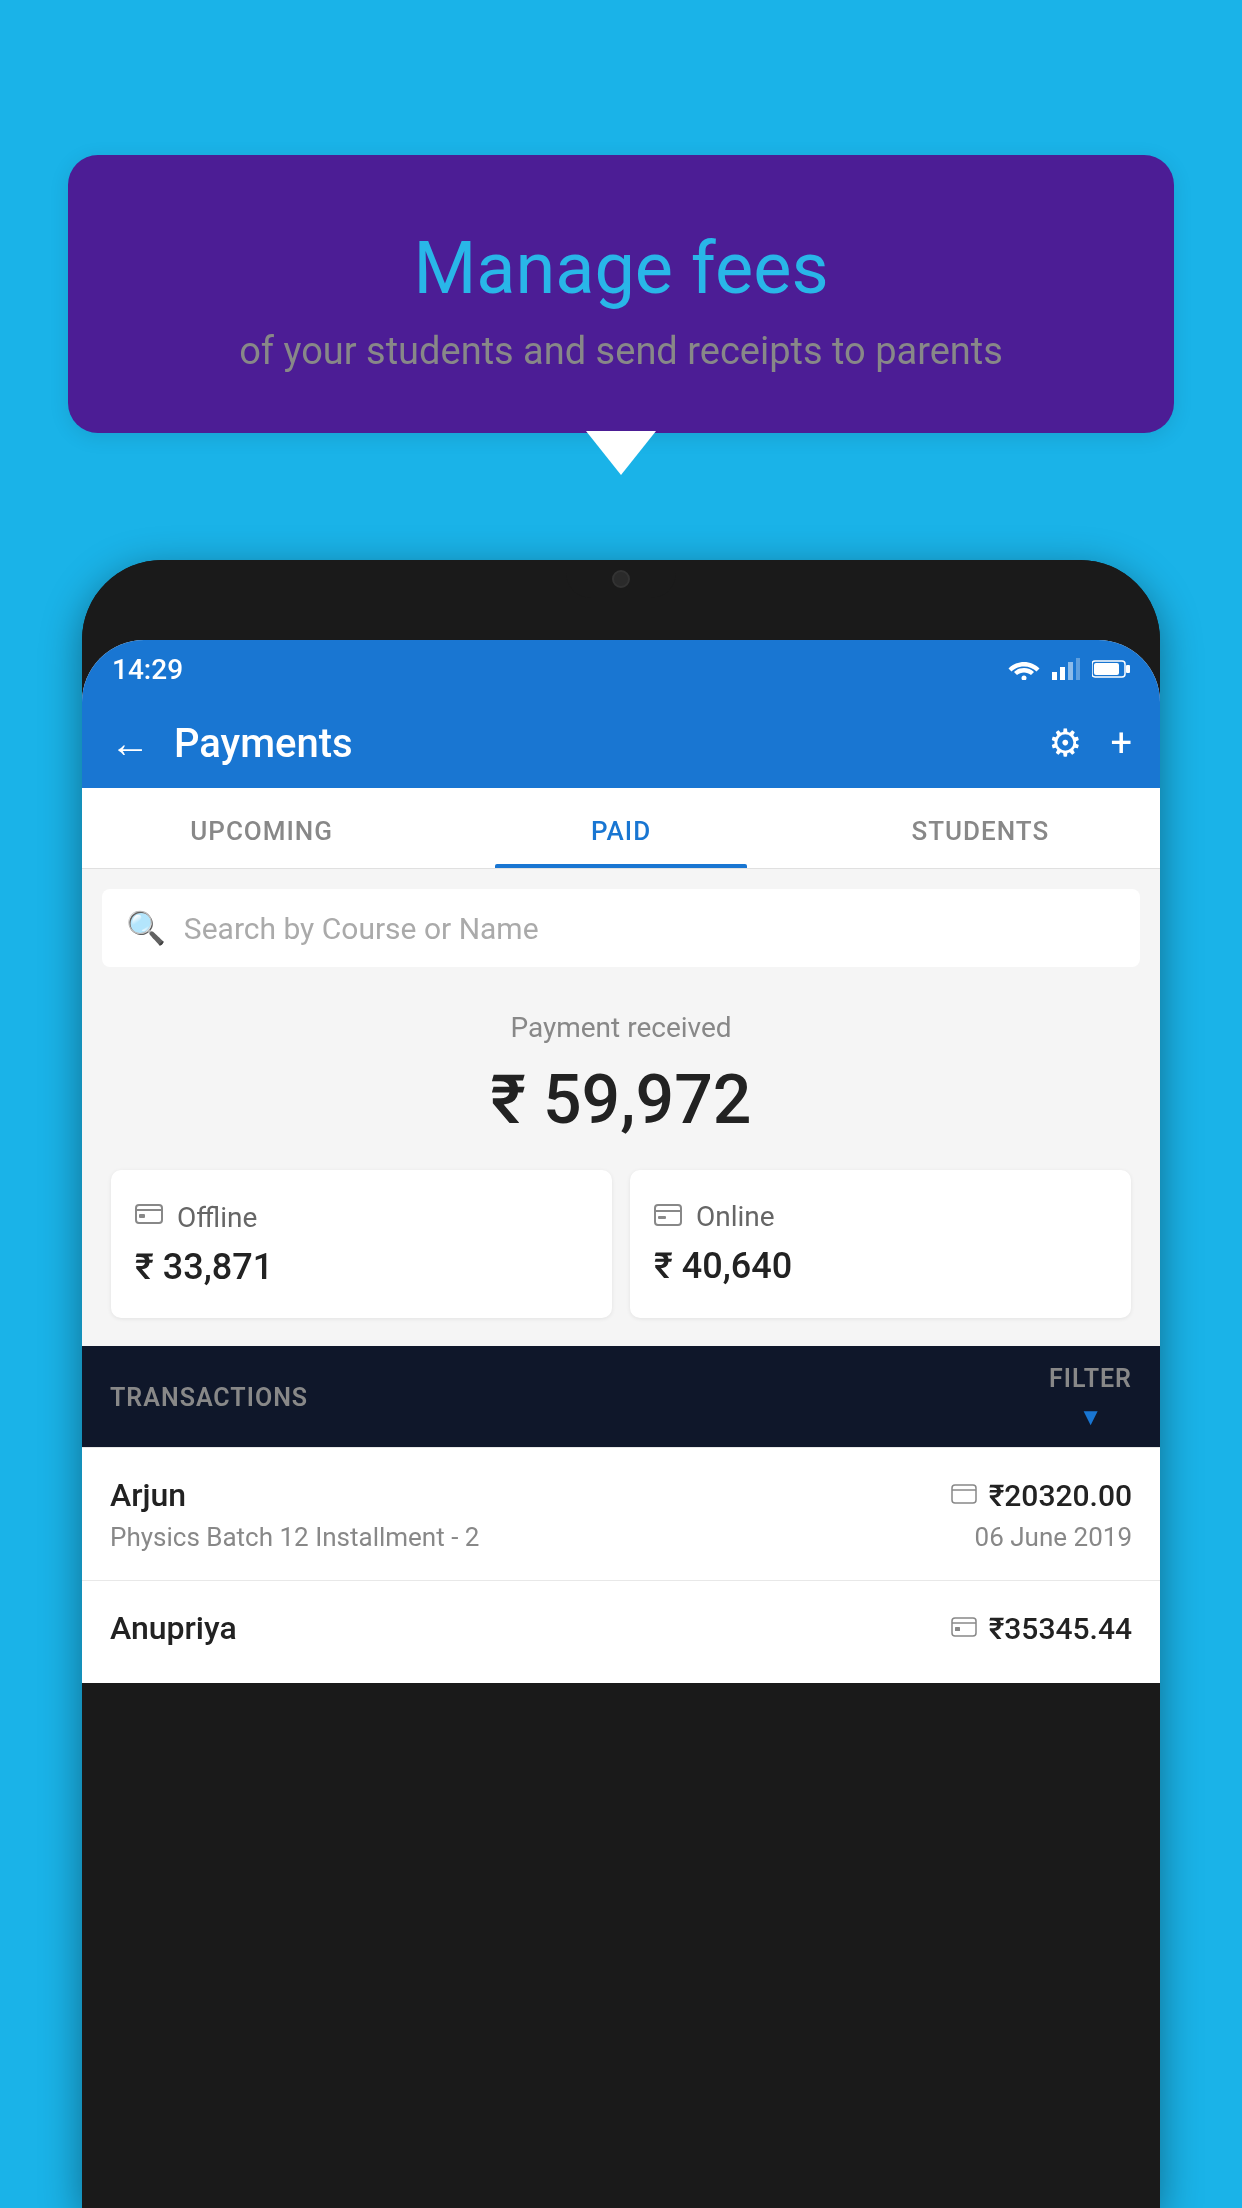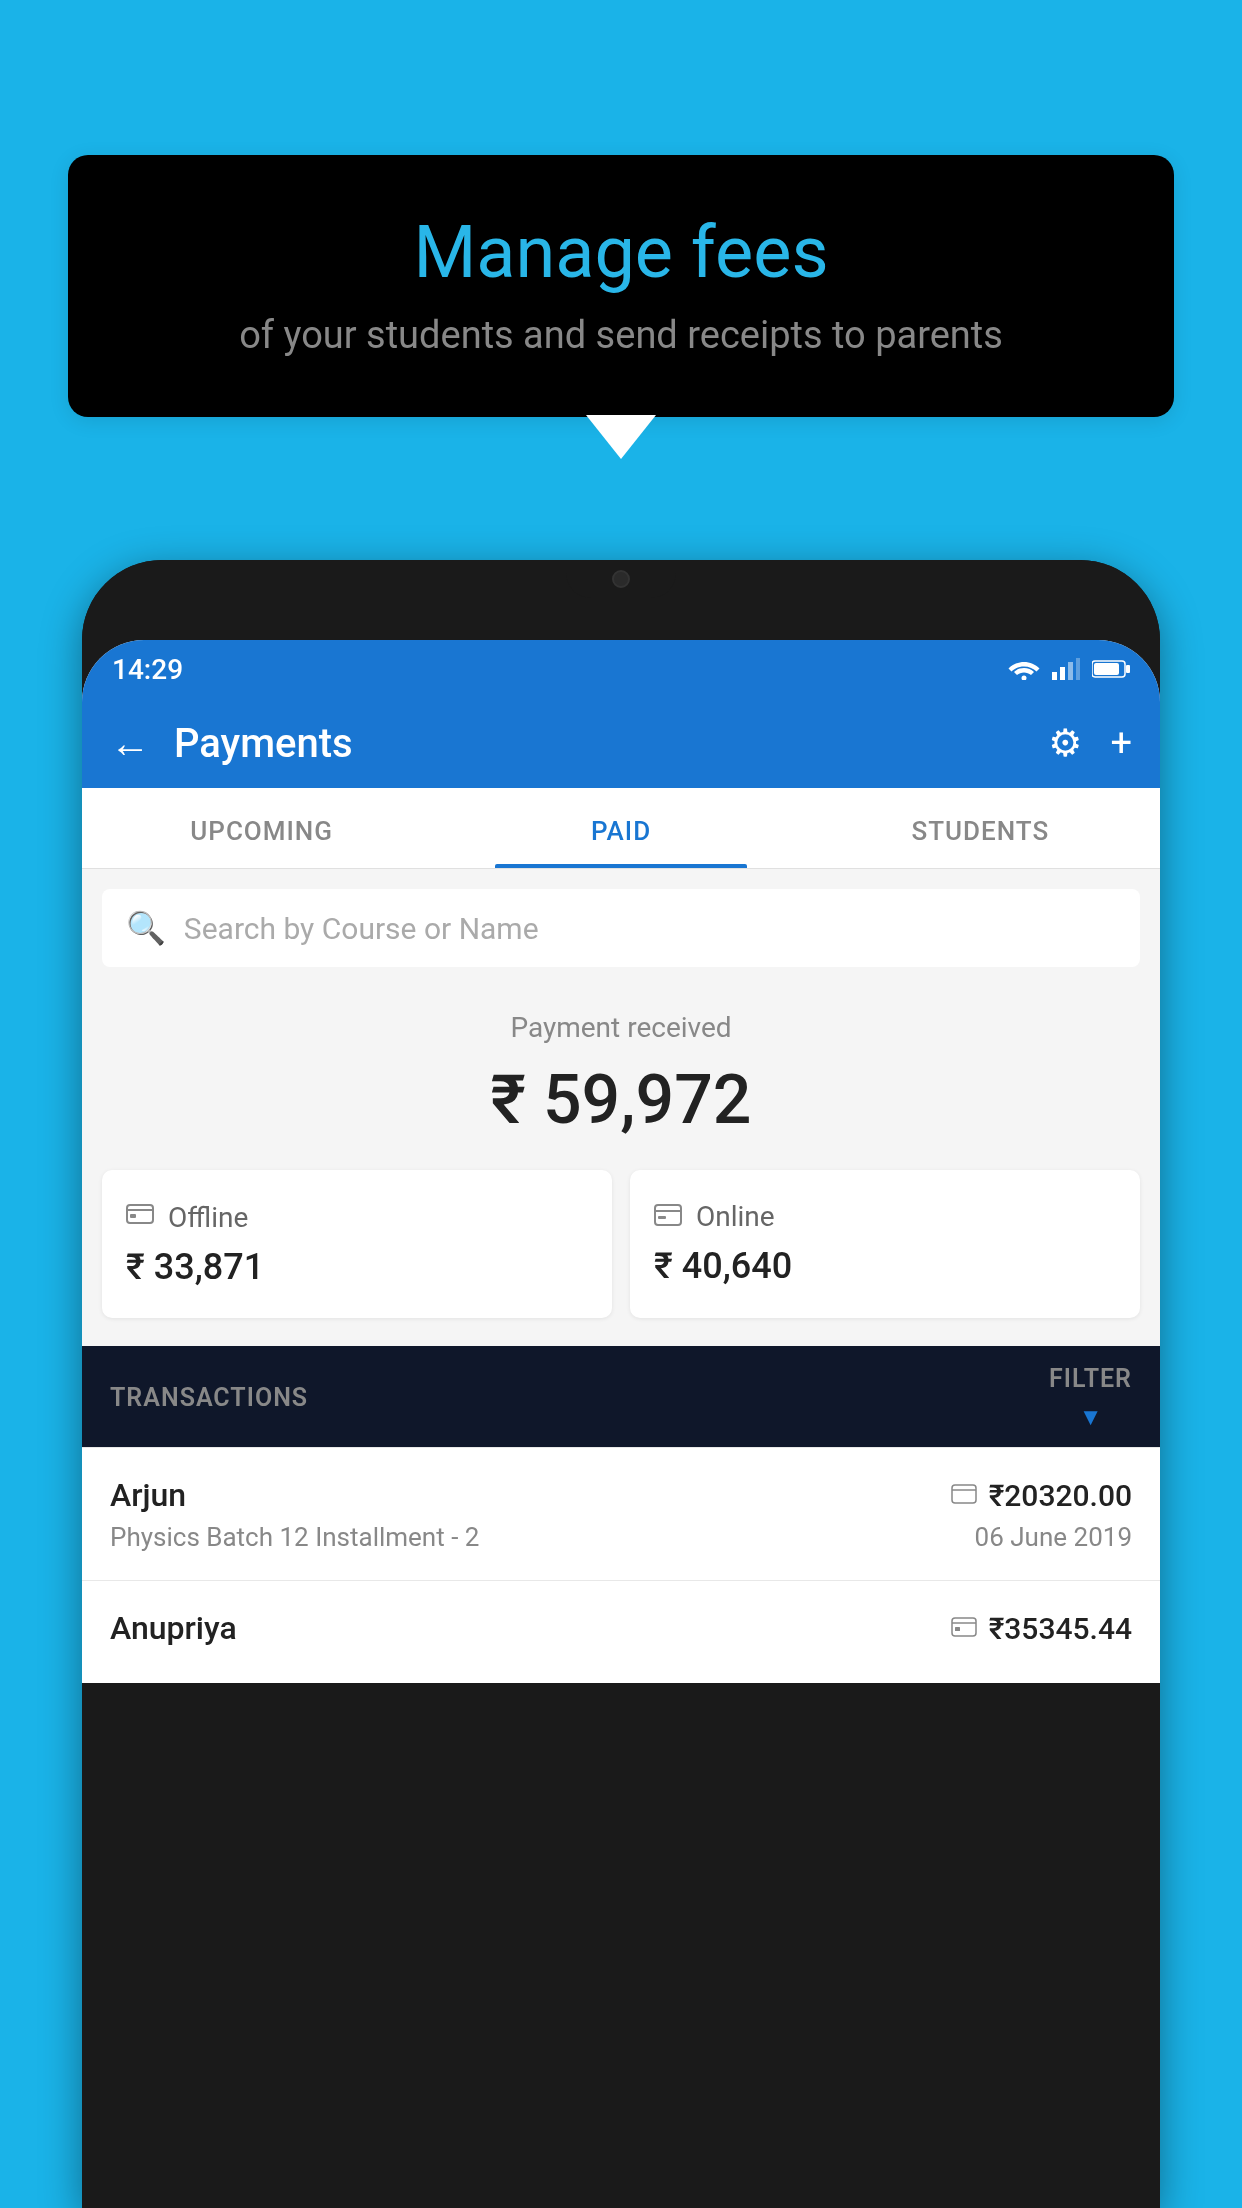--- a/index.html
+++ b/index.html
@@ -12,23 +12,23 @@
       overflow: hidden;
       position: relative;
     }
 
     
     .speech-bubble {
       position: absolute;
       top: 155px;
       left: 68px;
       right: 68px;
-      background: #000000;
-      border-radius: 20px;
-      padding: 55px 60px 60px;
+      background: #4c1d95;
+      border-radius: 30px;
+      padding: 71px 60px 60px;
       text-align: center;
       box-shadow: 0 4px 20px rgba(0,0,0,0.1);
     }
 
     .speech-bubble::after {
       content: '';
       position: absolute;
       bottom: -42px;
       left: 50%;
       transform: translateX(-50%);
@@ -232,21 +232,21 @@
     .payment-amount {
       color: #222;
       font-size: 68px;
       font-weight: 500;
     }
 
     
     .payment-cards {
       display: flex;
       gap: 18px;
-      padding: 0 20px 28px;
+      padding: 0 29px 28px;
     }
 
     .payment-card {
       flex: 1;
       background: white;
       border-radius: 10px;
       padding: 30px 24px;
       box-shadow: 0 1px 4px rgba(0,0,0,0.08);
     }
 

